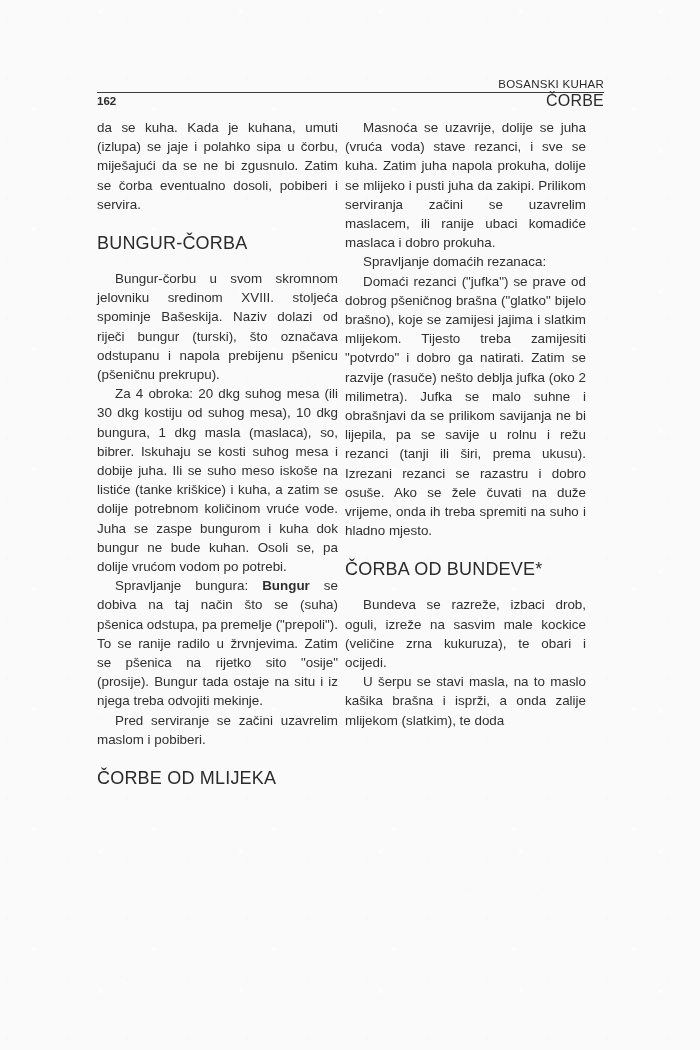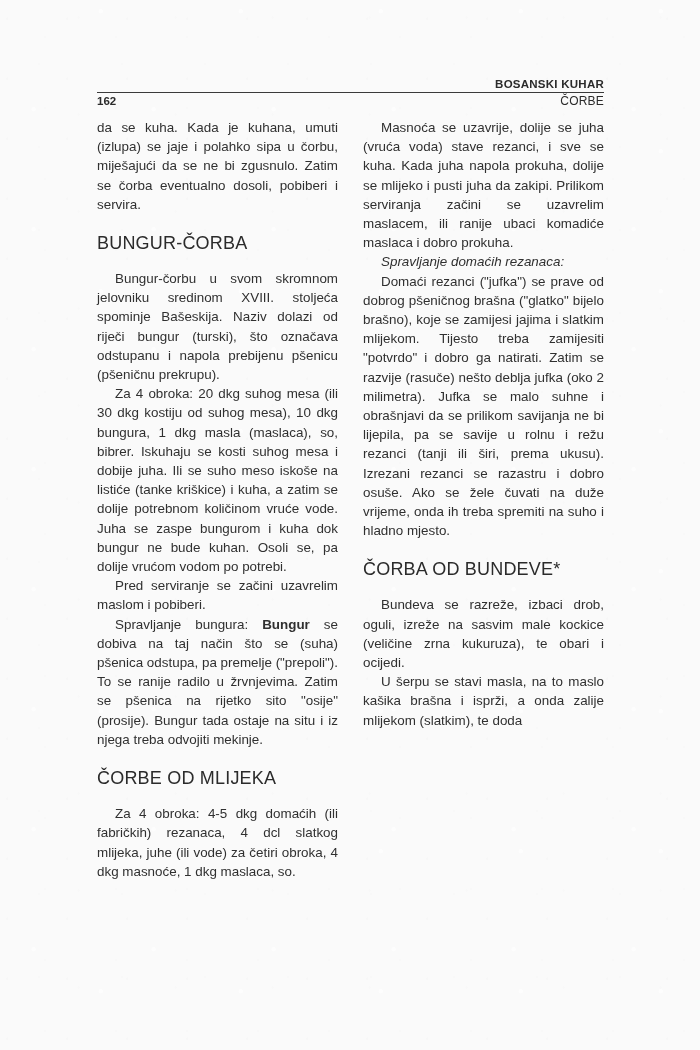--- a/index.html
+++ b/index.html
@@ -44,21 +44,21 @@
   
   .runhead {
     position: absolute;
     left: 97px;
     top: 78px;
     width: 507px;
   }
   .runhead-title {
     text-align: right;
     font-size: 11.5px;
-    font-weight: bold;
+    font-weight: normal;
     letter-spacing: 0.25px;
     color: #2b2b2b;
     line-height: 13px;
     height: 13px;
   }
   .runhead-rule {
     height: 0;
     border-top: 1.4px solid #3a3a3a;
     margin-top: 1px;
   }
@@ -68,53 +68,53 @@
     align-items: flex-start;
     padding-top: 1px;
   }
   .folio {
     font-size: 11.5px;
     font-weight: bold;
     color: #2b2b2b;
     line-height: 14px;
   }
   .runhead-section {
-    font-size: 12px;
+    font-size: 16px;
     font-weight: normal;
     letter-spacing: 0.2px;
     color: #2b2b2b;
     line-height: 14px;
   }
 
   
   .columns {
     position: absolute;
     left: 97px;
     top: 118px;
     width: 507px;
     display: flex;
-    gap: 25px;
+    gap: 7px;
   }
   .col {
     width: 241px;
     position: relative;
   }
 
   p.body {
     margin: 0;
     font-size: 13.4px;
     line-height: 19.2px;
     text-align: justify;
     text-indent: 18px;
     color: #303030;
     -webkit-hyphens: none;
     hyphens: none;
   }
   p.body.noindent { text-indent: 0; }
-  p.body.italic { font-style: italic; text-indent: 18px; }
+  p.body.italic { text-indent: 18px; }
 
   h2.sectionhead {
     margin: 0;
     font-size: 18px;
     font-weight: normal;
     letter-spacing: 0.2px;
     color: #2b2b2b;
     line-height: 19px;
   }
   .sp-before-head { height: 20px; }
@@ -166,34 +166,33 @@
       <p class="body noindent">da se kuha. Kada je kuhana, umuti (izlupa) se jaje i polahko sipa u čorbu, miješajući da se ne bi zgusnulo. Zatim se čorba eventualno dosoli, pobiberi i servira.</p>
 
       <div class="sp-before-head"></div>
       <h2 class="sectionhead">BUNGUR-ČORBA</h2>
       <div class="sp-after-head"></div>
 
       <p class="body">Bungur-čorbu u svom skromnom jelovniku sredinom XVIII. stoljeća spominje Bašeskija. Naziv dolazi od riječi bungur (turski), što označava odstupanu i napola prebijenu pšenicu (pšeničnu prekrupu).</p>
 
       <p class="body">Za 4 obroka: 20 dkg suhog mesa (ili 30 dkg kostiju od suhog mesa), 10 dkg bungura, 1 dkg masla (maslaca), so, bibrer. Iskuhaju se kosti suhog mesa i dobije juha. Ili se suho meso iskoše na listiće (tanke kriškice) i kuha, a zatim se dolije potrebnom količinom vruće vode. Juha se zaspe bungurom i kuha dok bungur ne bude kuhan. Osoli se, pa dolije vrućom vodom po potrebi.</p>
 
+      <p class="body"><span>Spravljanje bungura: </span><b class="inline-bold">Bungur</b><span> se dobiva na taj način što se (suha) pšenica odstupa, pa premelje ("prepoli"). To se ranije radilo u žrvnjevima. Zatim se pšenica na rijetko sito "osije" (prosije). Bungur tada ostaje na situ i iz njega treba odvojiti mekinje.</span></p>
+
       <p class="body">Pred serviranje se začini uzavrelim maslom i pobiberi.</p>
-
-      <p class="body"><span>Spravljanje bungura: </span><b class="inline-bold">Bungur</b><span> se dobiva na taj način što se (suha) pšenica odstupa, pa premelje ("prepoli"). To se ranije radilo u žrvnjevima. Zatim se pšenica na rijetko sito "osije" (prosije). Bungur tada ostaje na situ i iz njega treba odvojiti mekinje.</span></p>
 
       <div class="sp-before-head"></div>
       <h2 class="sectionhead">ČORBE OD MLIJEKA</h2>
       <div class="sp-after-head"></div>
 
-      <p class="body">Za 4 obroka: 4-5 dkg domaćih (ili fabričkih) rezanaca, 4 dcl slatkog mlijeka, juhe (ili vode) za četiri obroka, 4 dkg masnoće, 1 dkg maslaca, so.</p>
     </div>
 
     <div class="col">
 
-      <p class="body">Masnoća se uzavrije, dolije se juha (vruća voda) stave rezanci, i sve se kuha. Kada juha napola prokuha, dolije se mlijeko i pusti juha da zakipi. Prilikom serviranja začini se uzavrelim maslacem, ili ranije ubaci komadiće maslaca i dobro prokuha.</p>
+      <p class="body">Masnoća se uzavrije, dolije se juha (vruća voda) stave rezanci, i sve se kuha. Zatim juha napola prokuha, dolije se mlijeko i pusti juha da zakipi. Prilikom serviranja začini se uzavrelim maslacem, ili ranije ubaci komadiće maslaca i dobro prokuha.</p>
 
       <p class="body italic">Spravljanje domaćih rezanaca:</p>
 
       <p class="body">Domaći rezanci ("jufka") se prave od dobrog pšeničnog brašna ("glatko" bijelo brašno), koje se zamijesi jajima i slatkim mlijekom. Tijesto treba zamijesiti "potvrdo" i dobro ga natirati. Zatim se razvije (rasuče) nešto deblja jufka (oko 2 milimetra). Jufka se malo suhne i obrašnjavi da se prilikom savijanja ne bi lijepila, pa se savije u rolnu i režu rezanci (tanji ili širi, prema ukusu). Izrezani rezanci se razastru i dobro osuše. Ako se žele čuvati na duže vrijeme, onda ih treba spremiti na suho i hladno mjesto.</p>
 
       <div class="sp-before-head"></div>
       <h2 class="sectionhead">ČORBA OD BUNDEVE*</h2>
       <div class="sp-after-head"></div>
 
 

